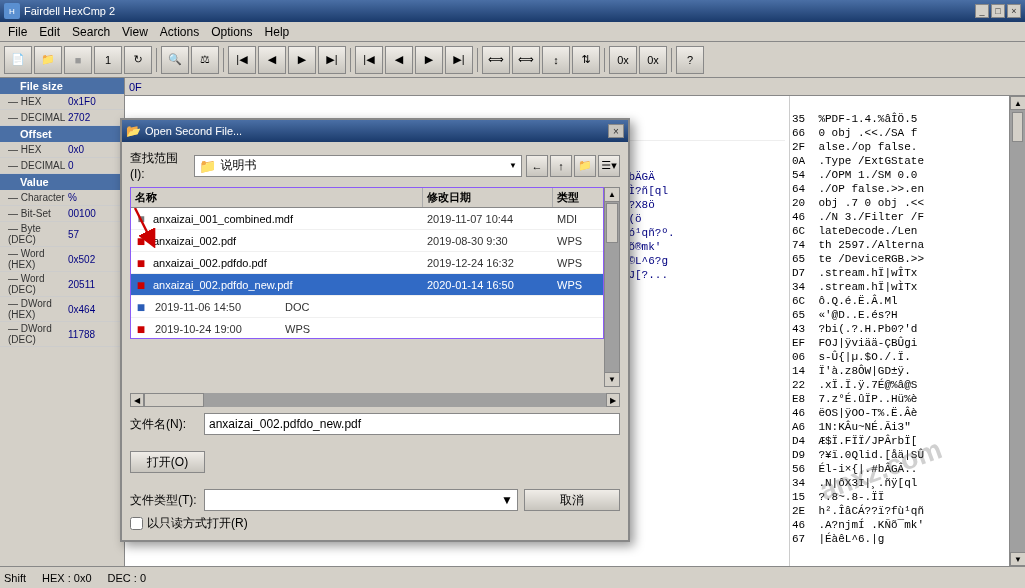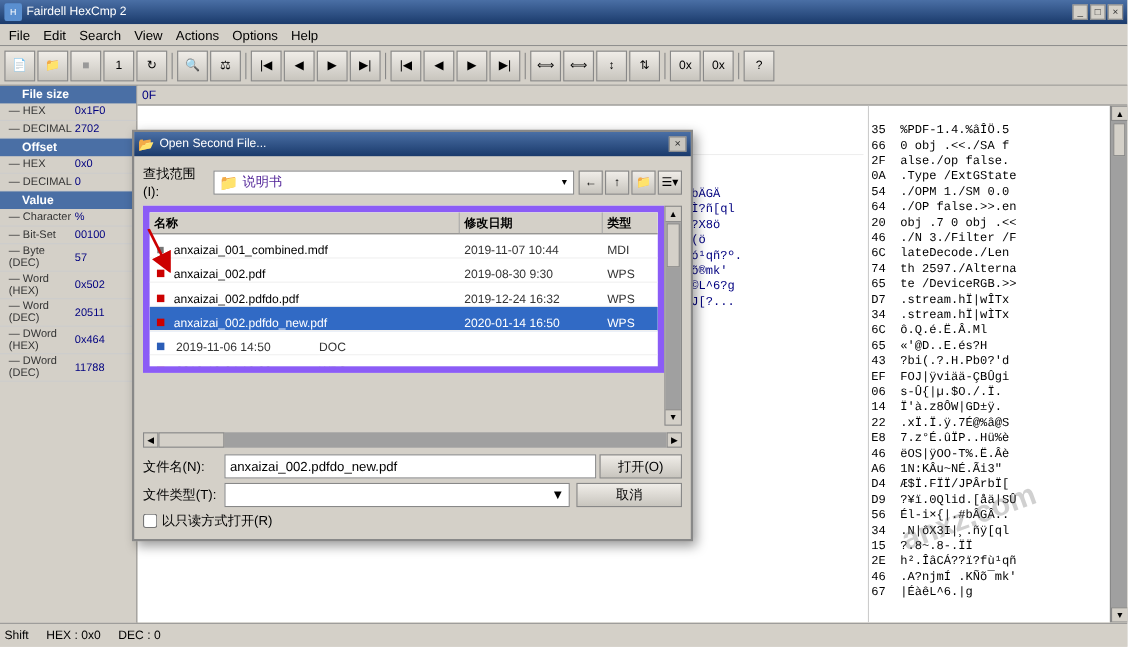--- a/index.html
+++ b/index.html
@@ -159,56 +159,56 @@
       flex: 1;
       height: 22px;
       border: 1px solid #888;
       background: white;
       padding: 1px 4px;
       font-size: 12px;
       display: flex;
       align-items: center;
       justify-content: space-between;
     }
-    .loc-combo-text { color: #4c1d95; }
+    .loc-combo-text { color: #000000; }
     .combo-arrow { font-size: 8px; }
     .loc-nav-btns { display: flex; gap: 2px; }
     .nav-btn {
       width: 22px;
       height: 22px;
       border: 1px solid #888;
       background: linear-gradient(to bottom, #f0ede8, #c8c5be);
       display: flex;
       align-items: center;
       justify-content: center;
       cursor: pointer;
       font-size: 11px;
     }
 
     
     .file-list-area {
-      border: 6px solid #8b5cf6;
+      border: 1px solid #8b5cf6;
       background: white;
       height: 152px;
       overflow: hidden;
       margin-bottom: 6px;
     }
     .file-list-header {
       display: flex;
       background: #d4d0c8;
       border-bottom: 1px solid #888;
       font-size: 11px;
       font-weight: bold;
     }
     .fl-col-name { flex: 1; padding: 2px 4px; border-right: 1px solid #aaa; }
     .fl-col-date { width: 130px; padding: 2px 4px; border-right: 1px solid #aaa; }
     .fl-col-type { width: 50px; padding: 2px 4px; }
     .file-row {
       display: flex;
-      align-items: flex-end;
+      align-items: center;
       height: 22px;
       border-bottom: 1px solid #f0f0f0;
       font-size: 11px;
       cursor: pointer;
     }
     .file-row.selected { background: #316ac5; color: white; }
     .file-row.selected .file-date, .file-row.selected .file-type { color: white; }
     .file-icon { width: 20px; display: flex; align-items: center; justify-content: center; }
     .file-name { flex: 1; padding: 0 2px; font-size: 11px; }
     .file-date { width: 130px; padding: 0 4px; color: #333; font-size: 11px; }
@@ -584,21 +584,21 @@
         </div>
 
         <div style="height:14px; display:flex; margin-bottom:6px;">
           <div style="width:14px; height:14px; background:#d4d0c8; border:1px solid #888; display:flex; align-items:center; justify-content:center; font-size:8px; cursor:pointer;">◀</div>
           <div style="flex:1; background:#a0a0a0;">
             <div style="width:60px; height:100%; background:#d4d0c8; border:1px solid #888;"></div>
           </div>
           <div style="width:14px; height:14px; background:#d4d0c8; border:1px solid #888; display:flex; align-items:center; justify-content:center; font-size:8px; cursor:pointer;">▶</div>
         </div>
 
-        <div style="display:flex; gap:3px; margin-bottom:4px;">
+        <div style="display:flex; gap:16px; margin-bottom:16px;flex-direction:column;">
           <div class="fname-row" style="flex:1; margin-bottom:0;">
             <span class="fname-label">文件名(N):</span>
             <input class="fname-input" type="text" style="flex: 1 1 0%; height: 22px; border: 1px solid rgb(136, 136, 136); padding: 1px 4px; font-size: 12px;" value="anxaizai_002.pdfdo_new.pdf">
           </div>
           <div class="open-btn">打开(O)</div>
         </div>
 
         <div style="display:flex; gap:6px; margin-bottom:4px;">
           <div class="fname-row" style="flex:1; margin-bottom:0;justify-content:space-between;">
             <span class="fname-label">文件类型(T):</span>

